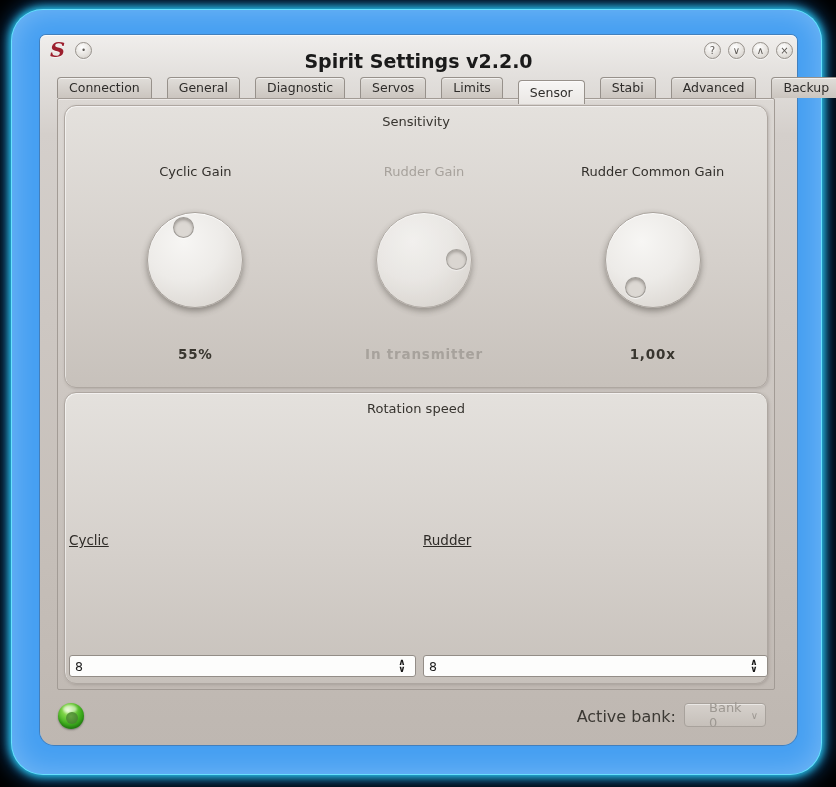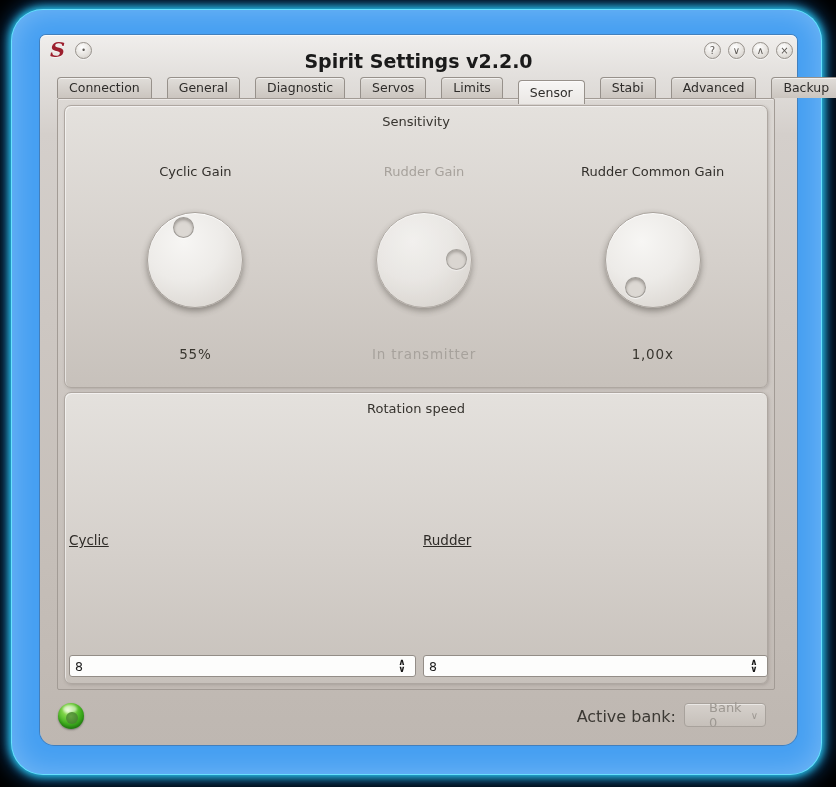--- a/index.html
+++ b/index.html
@@ -45,21 +45,21 @@
          box-shadow:inset 0 1px 0 rgba(255,255,255,.6); cursor:default; white-space:nowrap; }
   .tab.active { height:24px; background:linear-gradient(#f7f6f5, #eae7e4);
                 margin-bottom:-1px; z-index:4;margin-top:8px; }
 
   
   .pane { position:absolute; left:17px; top:63px; width:718px; height:592px;
           background:linear-gradient(#dcd8d4, #cec8c3 45%, #c1bab4);
           border:1px solid #a29b95; border-radius:2px;
           box-shadow:inset 0 1px 0 rgba(255,255,255,.45); z-index:2; }
 
-  .groupbox { position:absolute; border:1px solid #aea7a1; border-radius:7px;
+  .groupbox { position:absolute; border:1px solid #aea7a1; border-radius:12px;
               background:linear-gradient(#e4e1dd, #d5d0cb 55%, #c7c1bb);
               box-shadow:inset 1px 1px 0 rgba(255,255,255,.55), 1px 1px 3px rgba(90,84,78,.25); }
   .group-title { text-align:center; font-size:13px; color:#37342f; padding-top:8px; }
 
   .group-sens { left:6px; top:6px; width:704px; height:283px; }
   .group-rot  { left:6px; top:293px; width:704px; height:292px; }
 
   
   .knob-row { display:flex;padding-left:16px; }
   .knob-col { flex:1; display:flex; flex-direction:column; align-items:center; }
@@ -68,21 +68,21 @@
           background:radial-gradient(circle at 38% 30%, #f7f6f4 0%, #edebe8 45%, #ddd9d4 80%, #d3cec9 100%);
           border:1px solid #a8a29c;
           box-shadow:0 3px 6px rgba(55,50,45,.45), inset 0 1px 1px rgba(255,255,255,.9);
           cursor:default; }
   .knob-dot { position:absolute; width:21px; height:21px; border-radius:50%;
               background:#dcd8d3; border:1px solid rgba(110,105,100,.55);
               box-shadow:inset 0 2px 3px rgba(60,55,50,.38), 0 1px 1px rgba(255,255,255,.7); }
   .dot-1 { left:25px; top:4px; }     
   .dot-2 { left:69px; top:36px; }    
   .dot-3 { left:19px; top:64px; }    
-  .knob-value { margin-top:38px; font-size:13.5px; font-weight:normal;
+  .knob-value { margin-top:38px; font-size:13.5px; font-weight:bold;
                 letter-spacing:.8px; color:#39362f; }
   .disabled .knob-label, .disabled .knob-value { color:#a7a29c; }
   .disabled .knob { opacity:.85; }
 
   
   .rot-label { position:absolute; top:139px; font-size:13.5px; color:#2f2c28;text-decoration:underline; }
   .rot-label.cyclic { left:4px; }
   .rot-label.rudder { left:358px; }
   .spinbox { position:absolute; bottom:6px; height:22px; background:#fdfdfc;
              border:1px solid #938d87; border-radius:3px;

